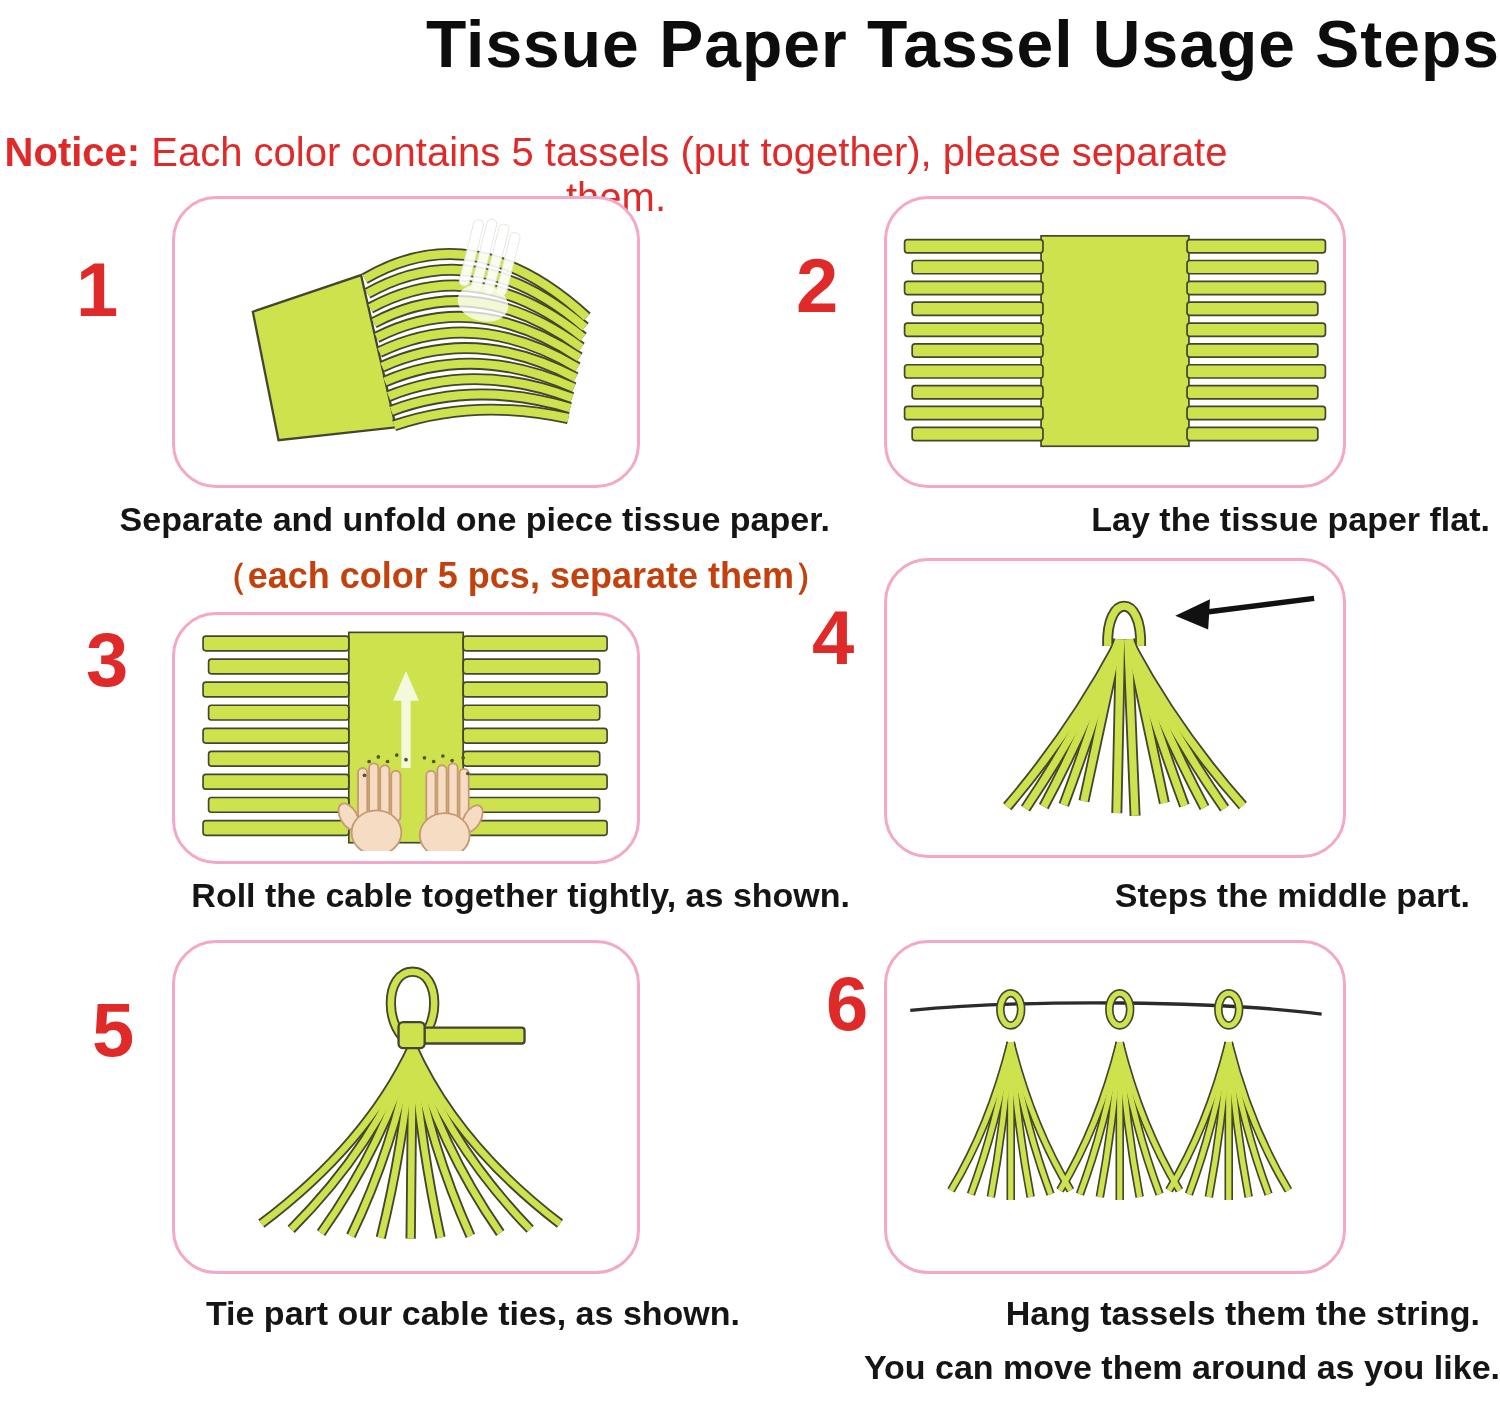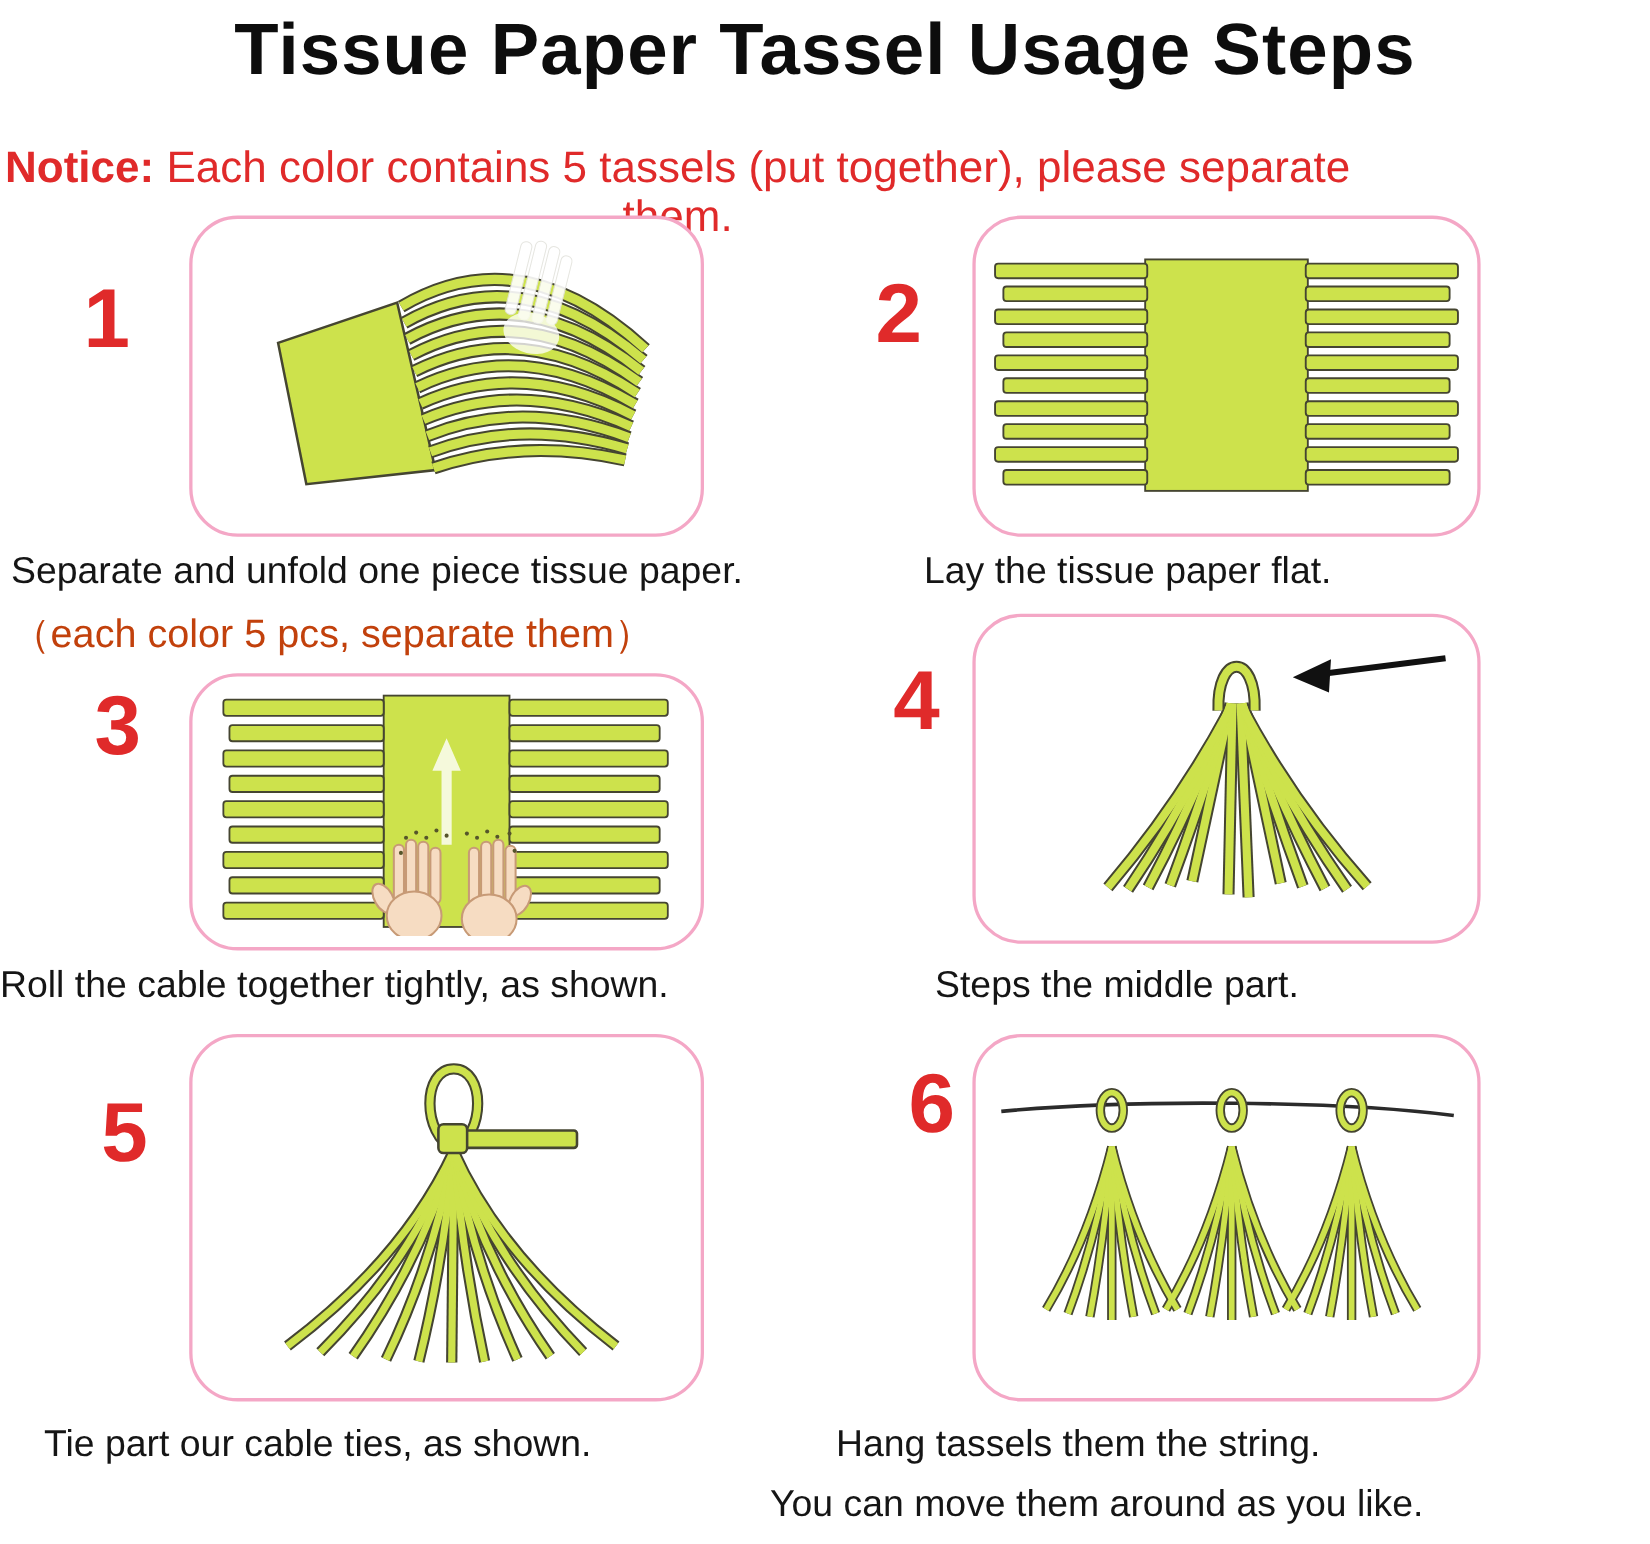--- a/index.html
+++ b/index.html
@@ -1,27 +1,27 @@
 <!DOCTYPE html>
 <html><head>
 <meta charset="utf-8">
 <style>
   html,body{margin:0;padding:0;background:#ffffff;}
   body{font-family:"Liberation Sans", sans-serif; color:#1a1a1a;}
   .page{position:relative;width:1500px;height:1404px;background:#fff;overflow:hidden;}
-  .title{position:absolute;top:6px;left:0;width:1500px;text-align:center;
+  .title{position:absolute;top:6px;left:0;width:1500px;text-align:right;
          font-size:66px;font-weight:bold;letter-spacing:1px;color:#0d0d0d;}
   .notice{position:absolute;top:130px;left:0;width:1232px;text-align:center;
           font-size:40px;color:#e02a2a;}
   .notice .lbl{font-weight:bold;}
   .panel{position:absolute;border:3px solid #f4a7c6;border-radius:44px;background:#fff;
          box-sizing:border-box;padding:10px;}
   .panel svg{width:100%;height:100%;display:block;}
   .stepnum{position:absolute;font-size:76px;font-weight:bold;color:#e02a2a;line-height:1;}
-  .cap{position:absolute;text-align:left;font-size:34px;font-weight:normal;color:#151515;}
+  .cap{position:absolute;text-align:right;font-size:34px;font-weight:bold;color:#151515;}
   .cap.red{color:#c2410c;font-size:36px;}
   
   #p1{left:172px;top:196px;width:468px;height:292px;}
   #p2{left:884px;top:196px;width:462px;height:292px;}
   #p3{left:172px;top:612px;width:468px;height:252px;}
   #p4{left:884px;top:558px;width:462px;height:300px;}
   #p5{left:172px;top:940px;width:468px;height:334px;}
   #p6{left:884px;top:940px;width:462px;height:334px;}
 </style>
 </head>

